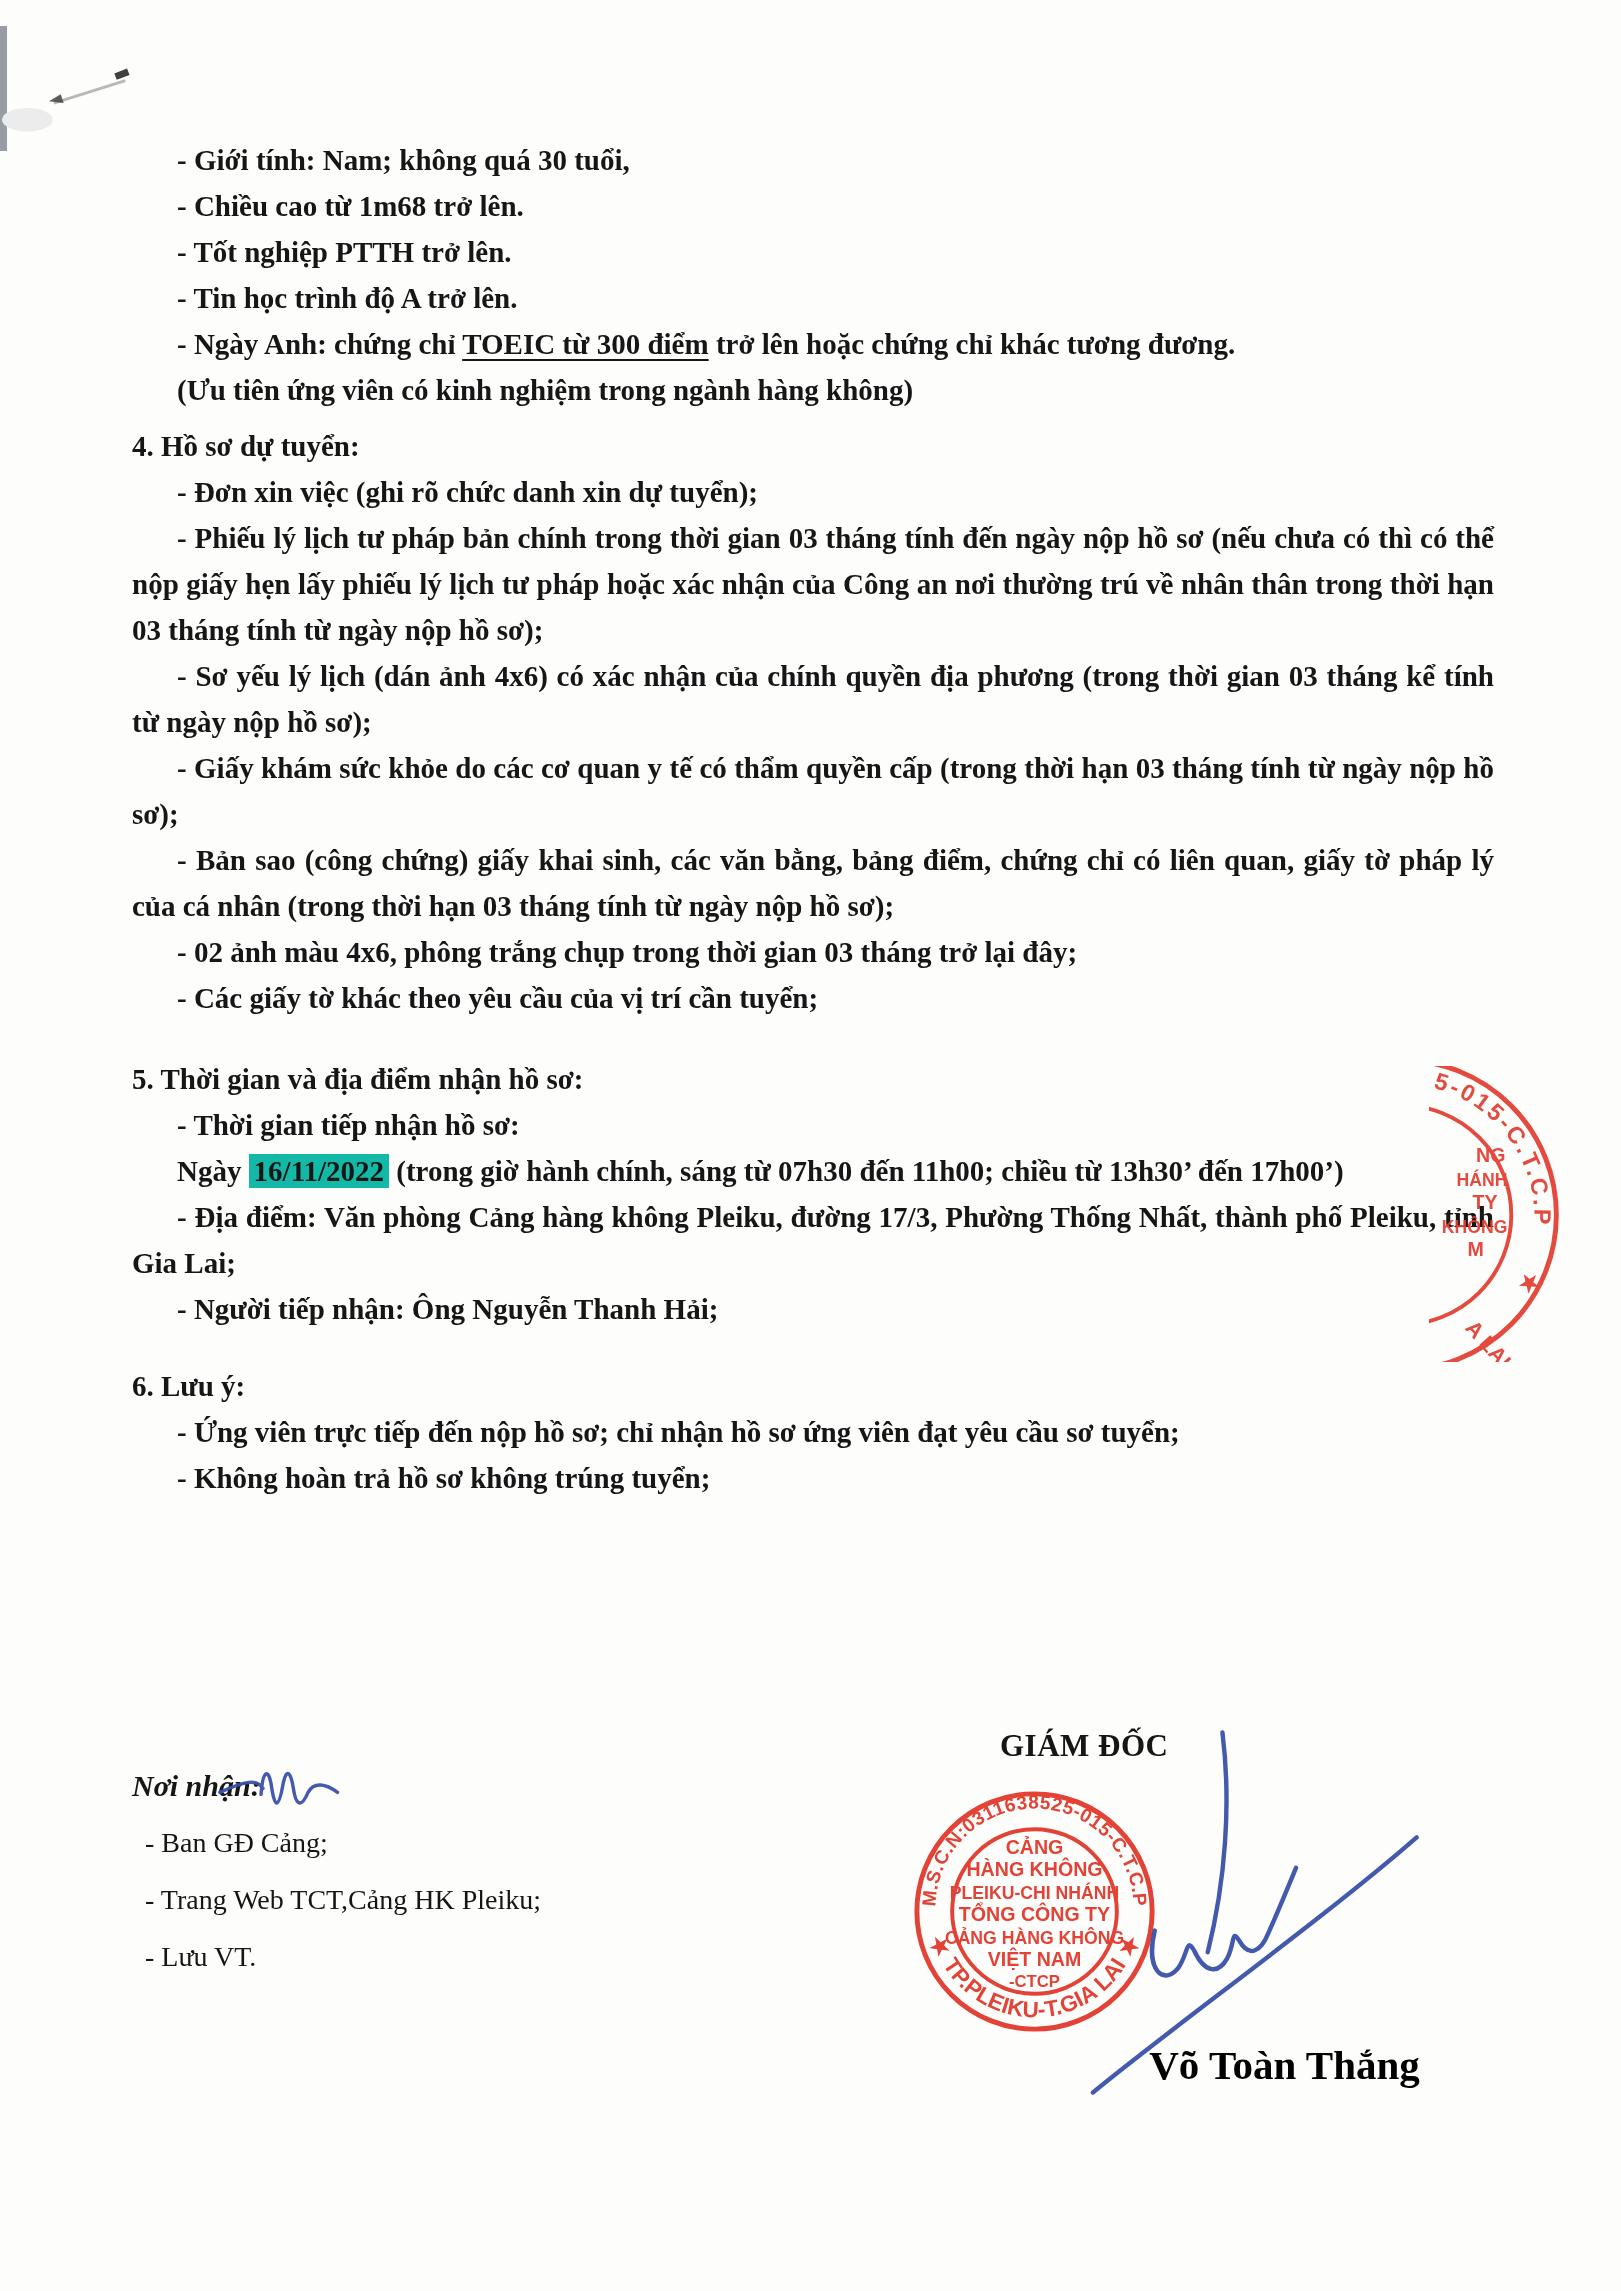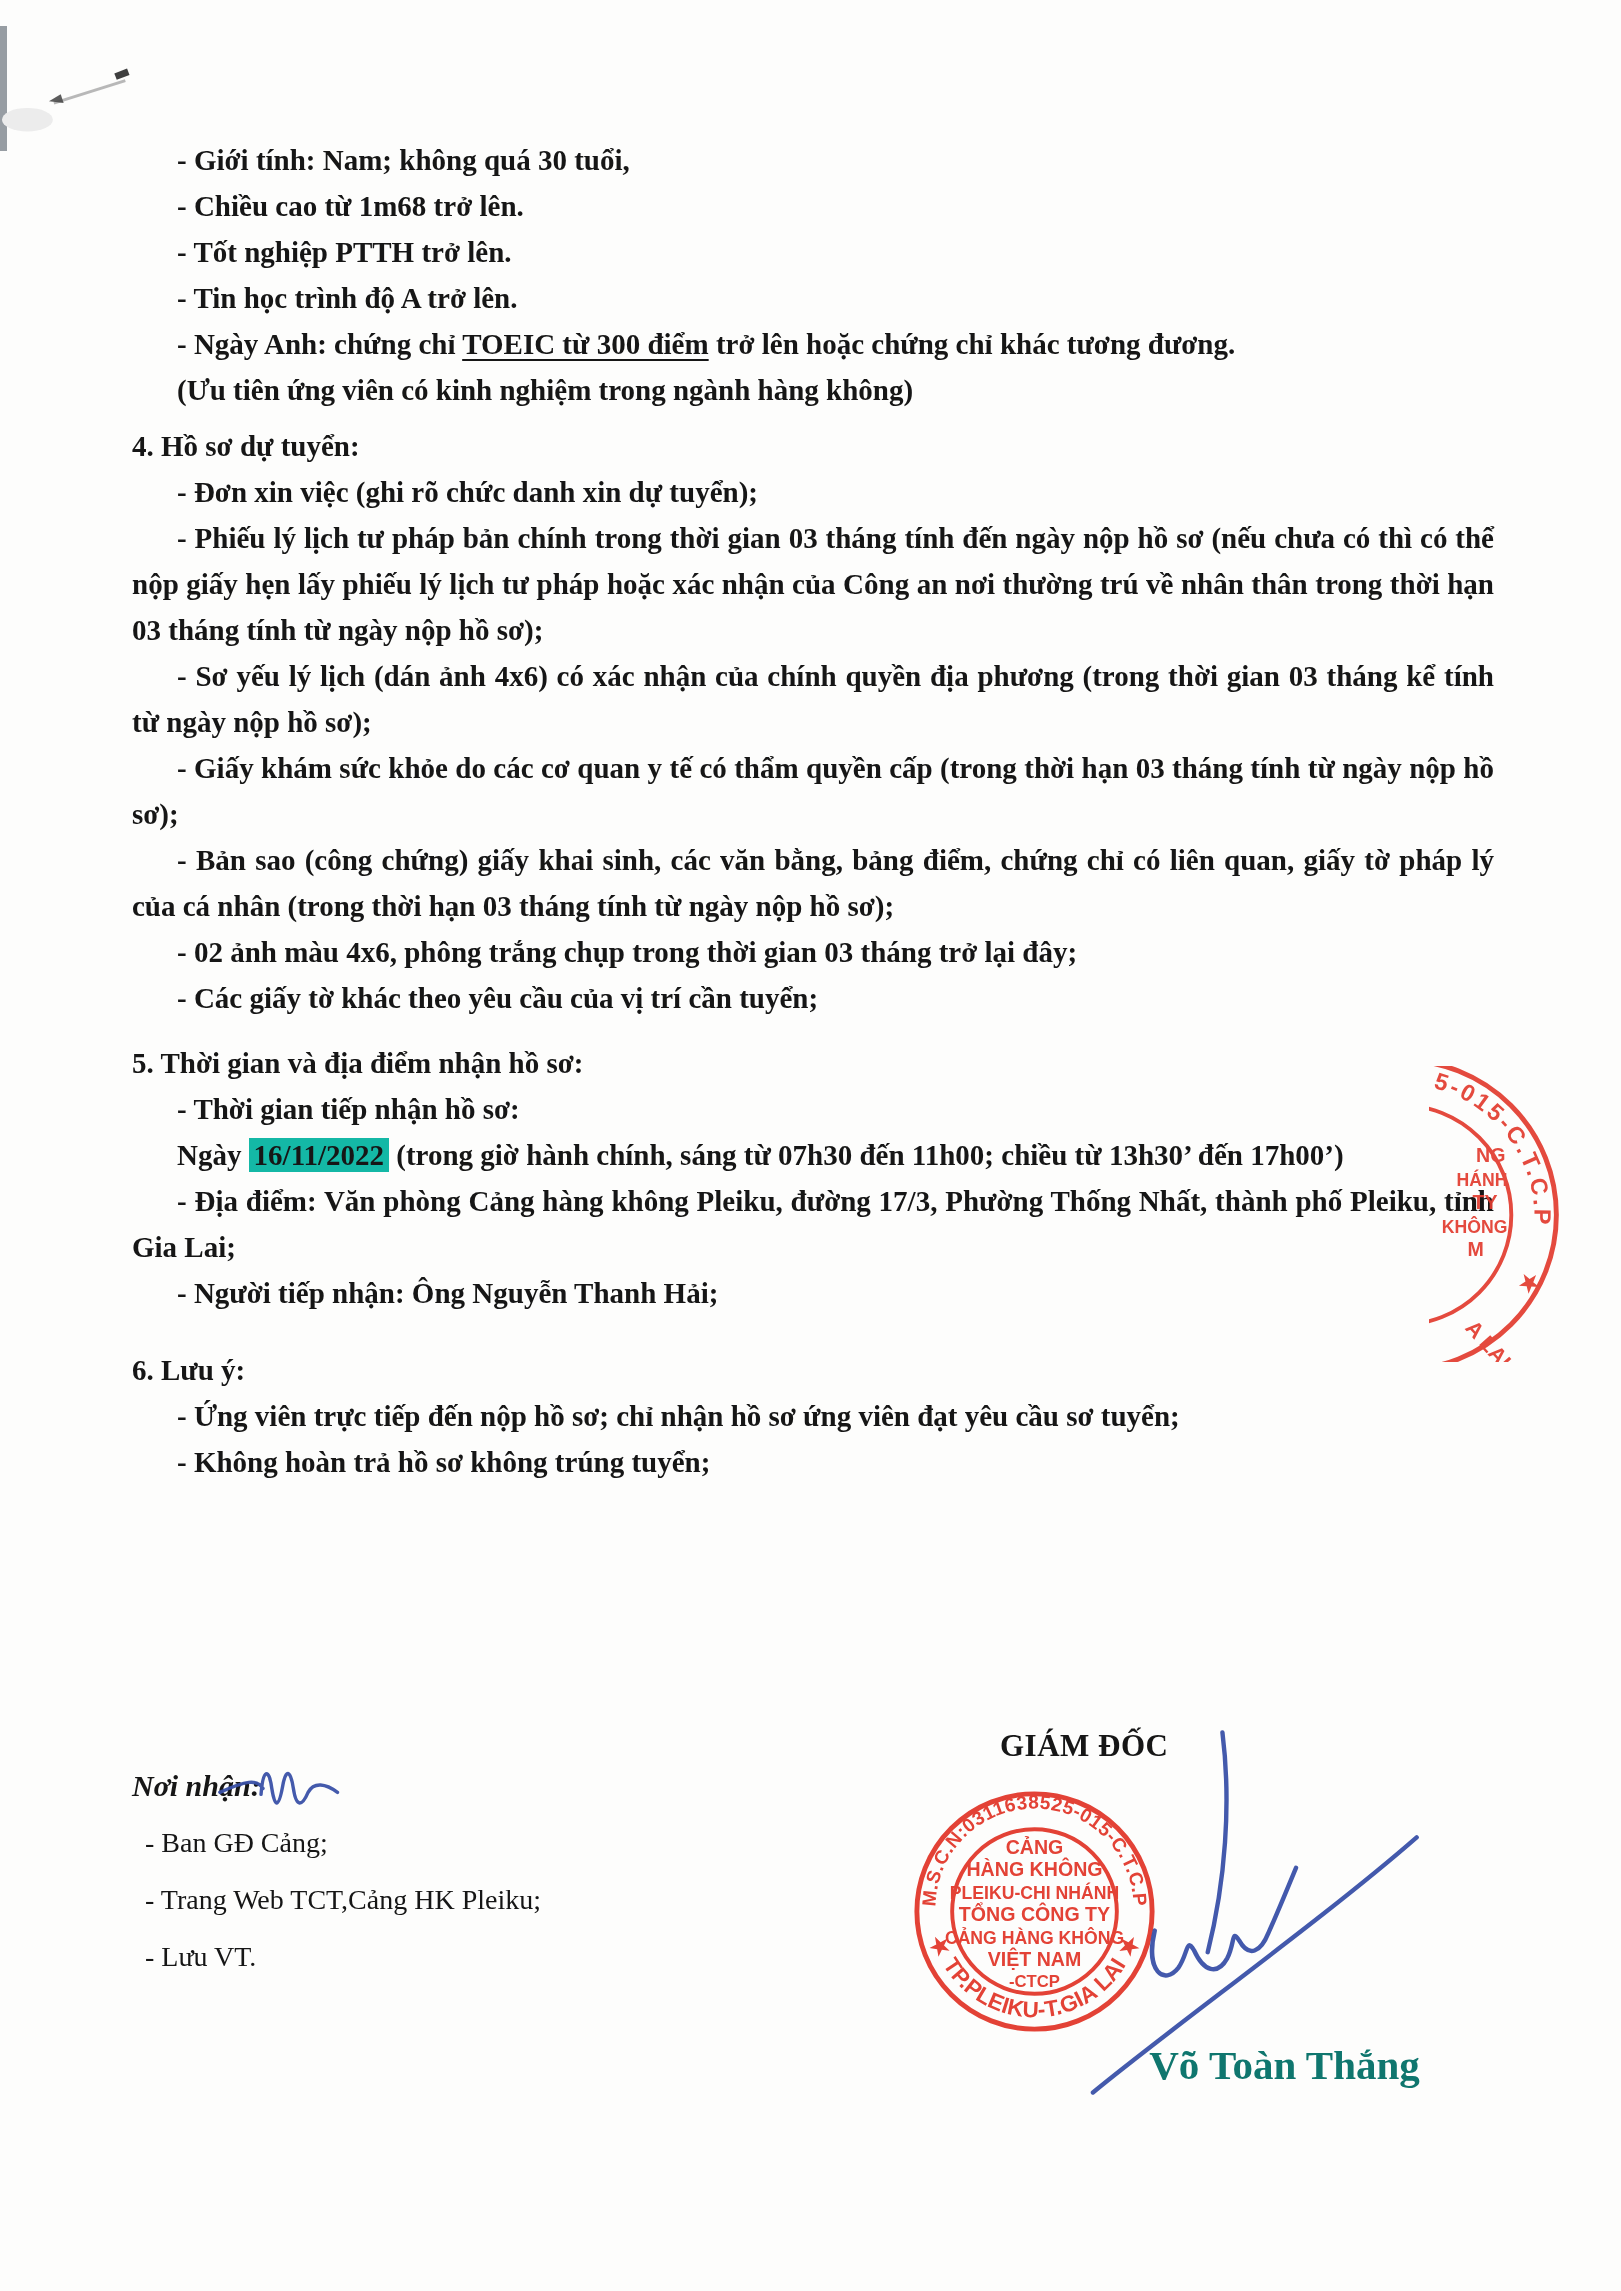--- a/index.html
+++ b/index.html
@@ -15,32 +15,32 @@
   .content{
     position:absolute;
     left:132px;right:127px;top:137px;
     font-size:29px;line-height:46px;
     text-align:justify;
   }
   .content p{margin:0;}
   .item{text-indent:45px;font-weight:bold;}
   .sec-heading{font-weight:bold;text-indent:0;}
   #sec4-h{margin-top:9.8px;}
-  #sec5-h{margin-top:19px;}
+  #sec5-h{margin-top:35px;}
   #sec6-h{margin-top:31px;}
   .u{text-decoration:underline;text-decoration-thickness:2px;text-underline-offset:4.9px;}
   .hl{background:#14b8a6;padding:1px 4.9px;}
 
   .director-title{
     position:absolute;left:1000px;top:1728px;width:343px;
     text-align:left;font-weight:bold;font-size:31px;letter-spacing:0.5px;
   }
   .director-name{
     position:absolute;left:1108px;top:2041px;width:353px;
-    text-align:center;font-weight:bold;font-size:41px;color:#0f766e;
+    text-align:center;font-weight:bold;font-size:41px;color:#000000;
   }
   .recipients{
     position:absolute;left:132px;top:1764px;width:470px;
     font-size:28px;line-height:44px;
   }
   .recipients .rh{font-weight:bold;font-style:italic;font-size:30px;margin:0 0 3.9px 0;}
   .recipients p{margin:13px;text-align:justify;}
 
   .stamp-main{position:absolute;left:911px;top:1788px;width:247px;height:247px;opacity:.96;}
   .stamp-partial{position:absolute;left:1429px;top:1066px;width:145px;height:296px;opacity:.92;}

